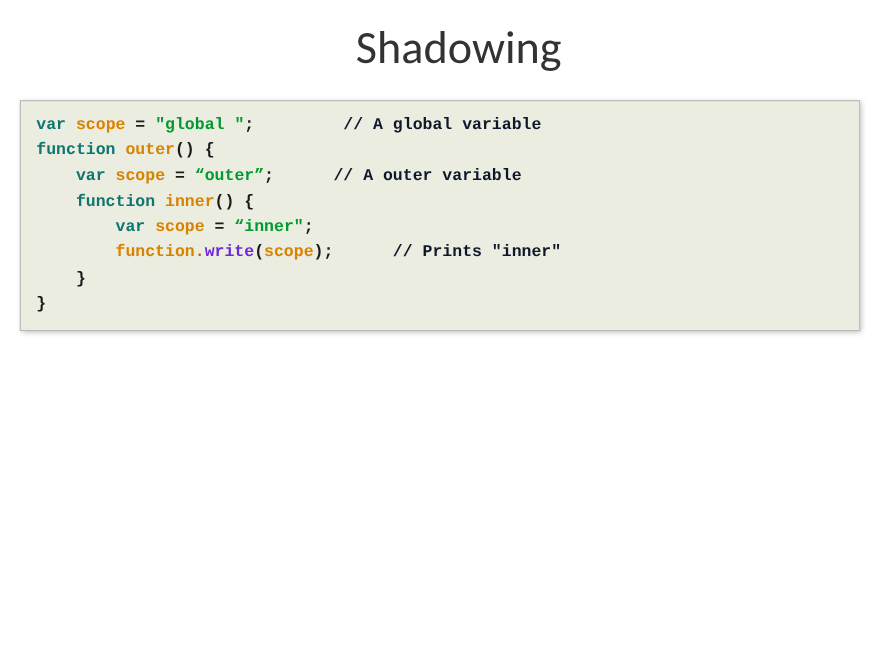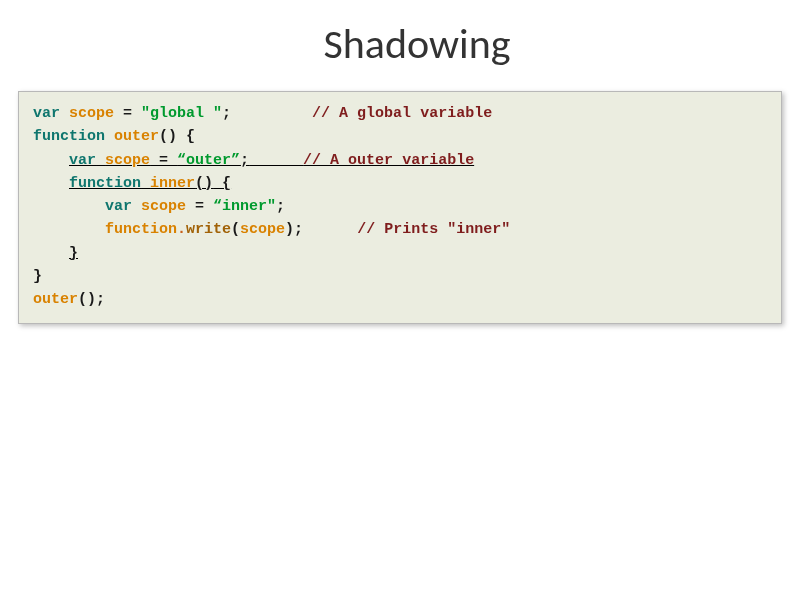--- a/index.html
+++ b/index.html
@@ -30,30 +30,30 @@
     background: #ebede0;
     border: 1px solid #b8b8b8;
     box-shadow: 2px 2px 5px rgba(0,0,0,0.25);
     padding: 10px 14px 12px 14px;
     font-family: Consolas, "Courier New", monospace;
     font-size: 15px;
     line-height: 1.55;
     font-weight: 600;
   }
   .code-line { white-space: pre; }
-  .ind1 { padding-left: 36px; text-decoration: underline; }
+  .ind1 { padding-left: 36px; }
   .ind2 { padding-left: 72px; }
   .kw   { color: #0f766e; }   
   .name { color: #d98200; }   
-  .call { color: #a16207; }   
+  .call { color: #6d28d9; }   
   .str  { color: #009a2e; }   
   .punc { color: #1a1a1a; }
   .op   { color: #1a1a1a; }
   .dot  { color: #c8601a; }
-  .cmt  { color: #7f1d1d; }
+  .cmt  { color: #0f172a; }
 </style>
 </head>
 <body>
 
 <div class="slide">
   <h1 class="title">Shadowing</h1>
 
   <div class="code-box">
 
     <div class="code-line"><span class="kw">var</span><span class="punc"> </span><span class="name">scope</span><span class="op"> = </span><span class="str">"global "</span><span class="punc">;</span><span>         </span><span class="cmt">// A global variable</span></div>
@@ -66,16 +66,15 @@
 
     <div class="code-line ind2"><span class="kw">var</span><span class="punc"> </span><span class="name">scope</span><span class="op"> = </span><span class="str">“inner"</span><span class="punc">;</span></div>
 
     <div class="code-line ind2"><span class="name">function</span><span class="dot">.</span><span class="call">write</span><span class="punc">(</span><span class="name">scope</span><span class="punc">)</span><span class="punc">;</span><span>      </span><span class="cmt">// Prints "inner"</span></div>
 
     <div class="code-line ind1"><span class="punc">}</span></div>
 
 
     <div class="code-line"><span class="punc">}</span></div>
 
-    <div class="code-line"><span class="name">outer</span><span class="punc">()</span><span class="punc">;</span></div>
 
   </div>
 </div>
 
 </body></html>

